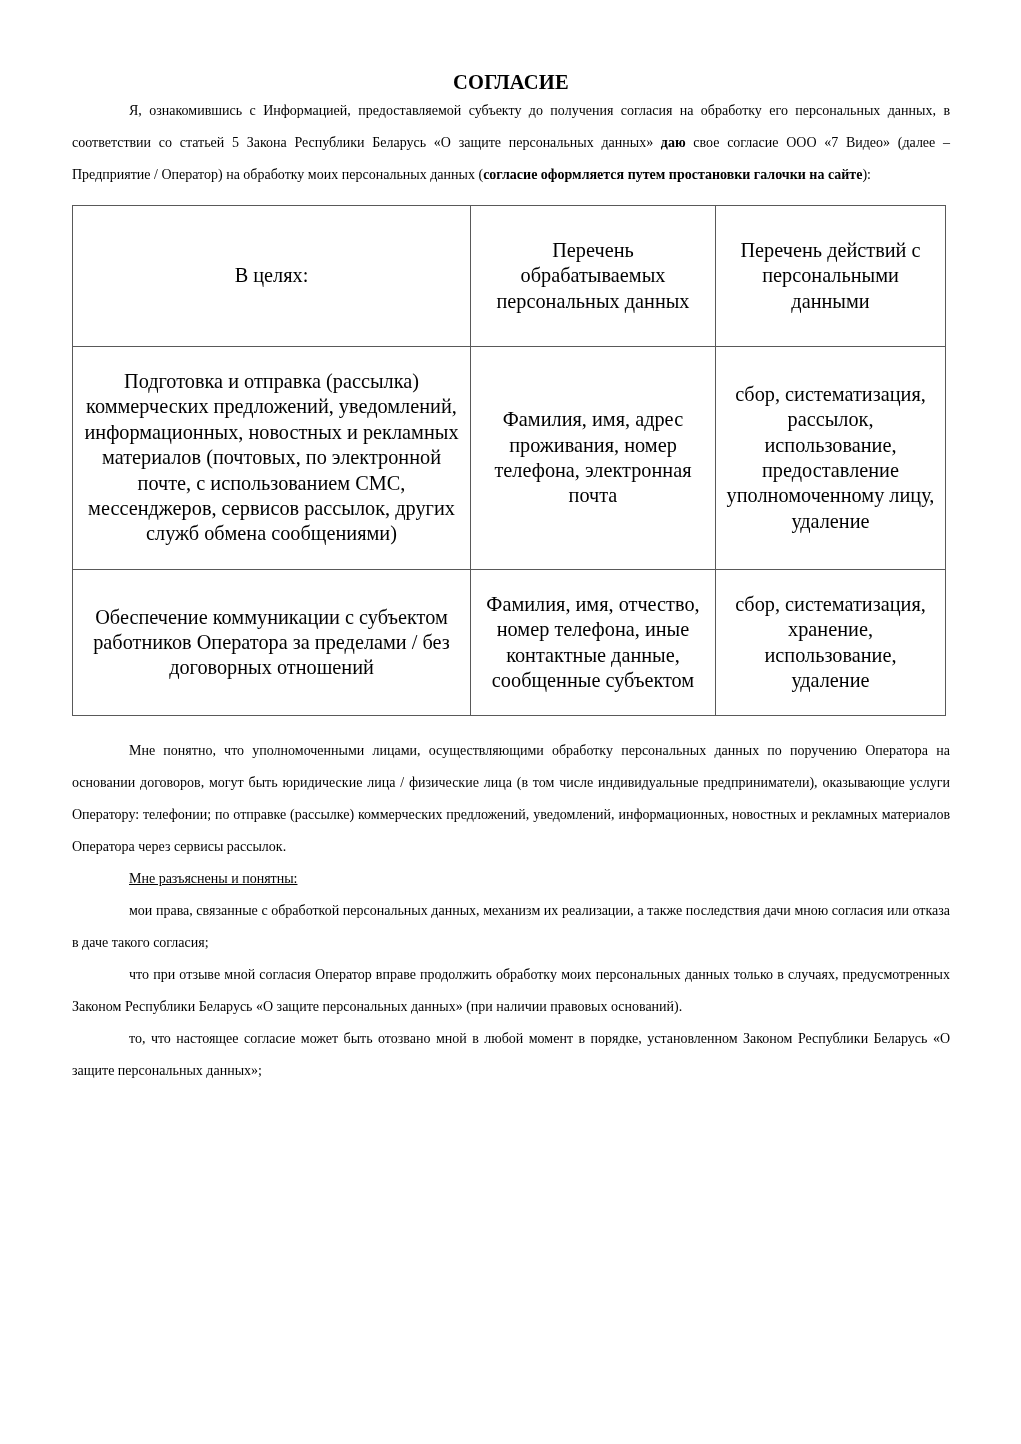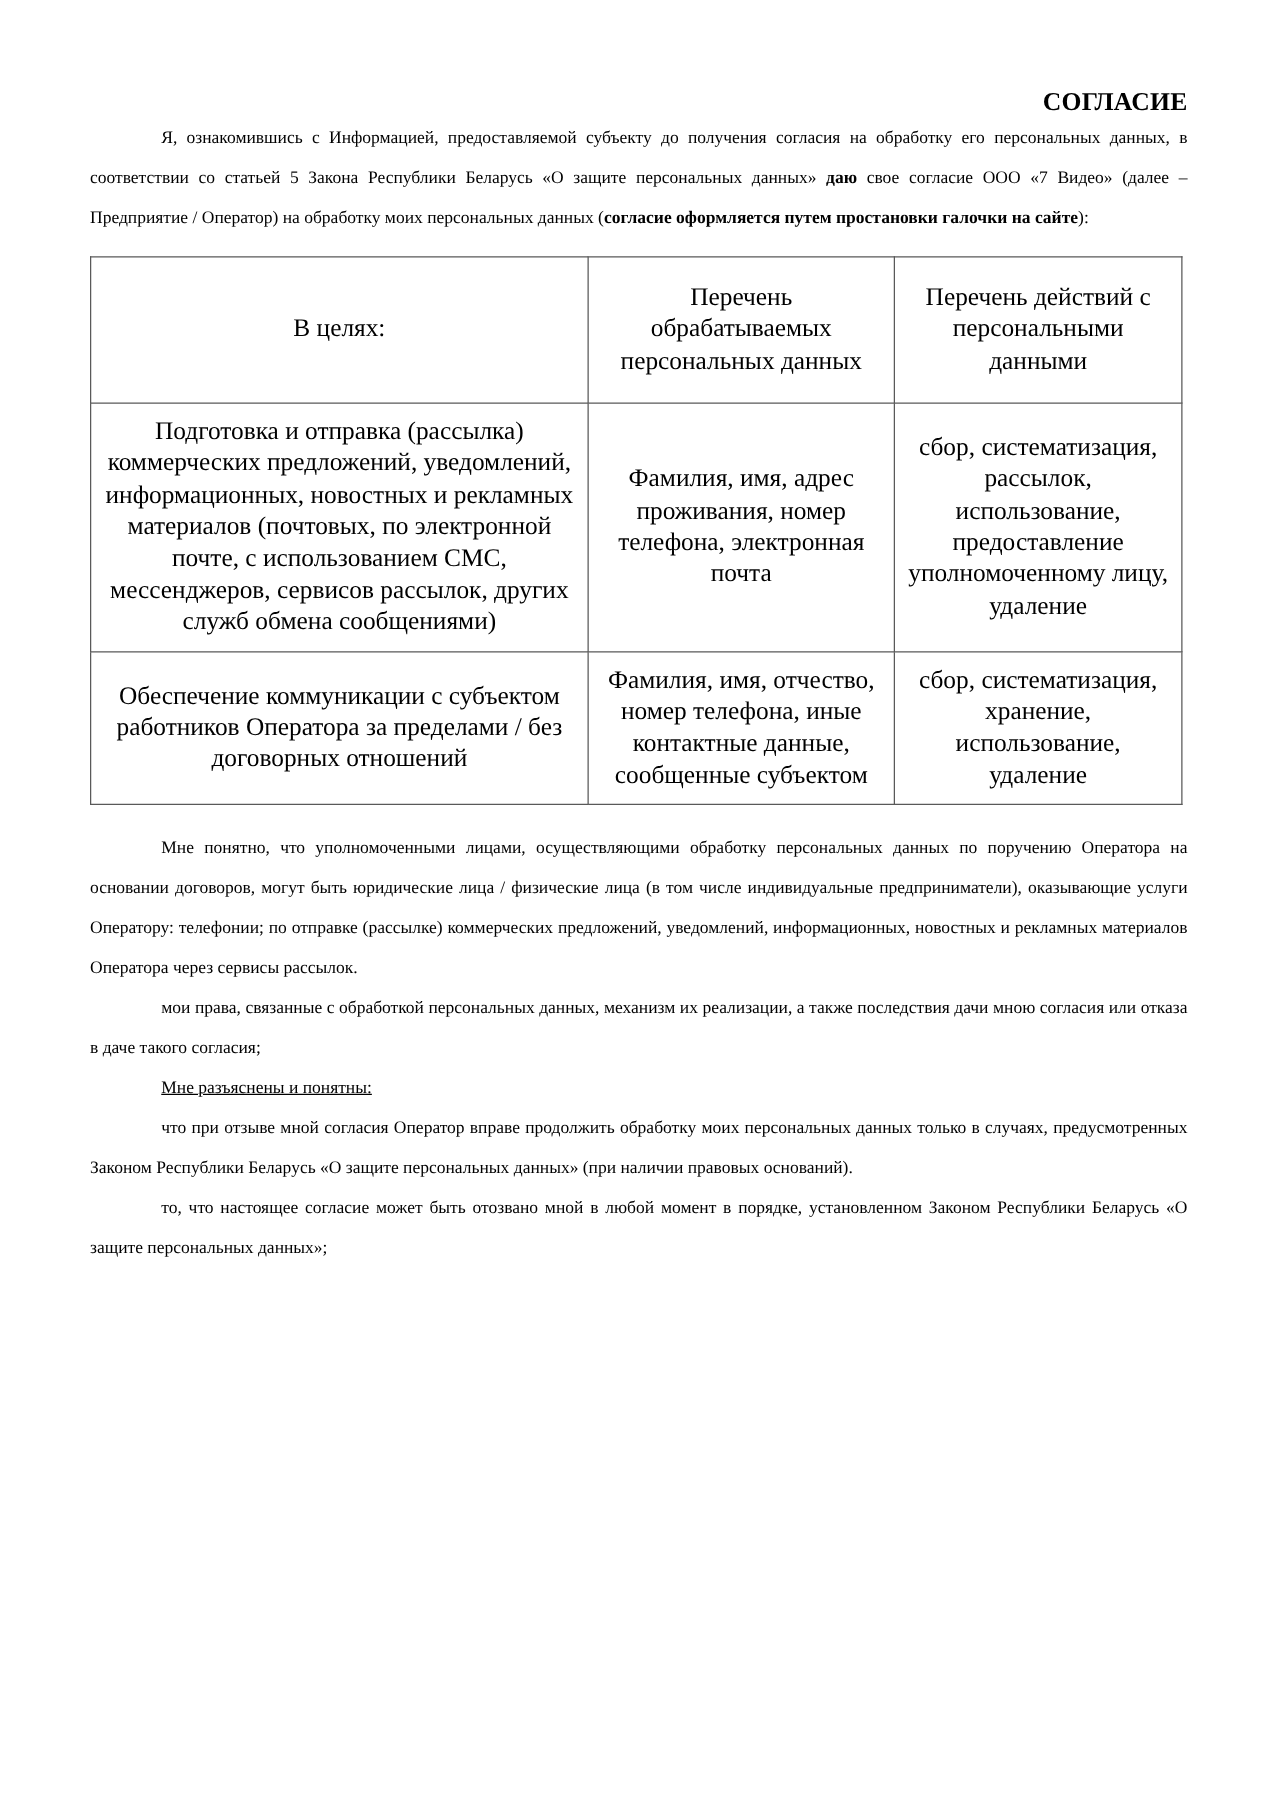--- a/index.html
+++ b/index.html
@@ -23,21 +23,21 @@
   }
   .content {
     position: absolute;
     left: 72px;
     top: 0;
     width: 878px;
   }
 
   
   .doc-title {
-    text-align: right;
+    text-align: center;
     font-weight: bold;
     font-size: 20.5px;
     line-height: 25px;
     letter-spacing: 0.2px;
     margin-top: 70px;
   }
   .doc-subtitle {
     text-align: center;
     font-weight: bold;
     font-size: 20.5px;
@@ -78,21 +78,21 @@
     width: 873px;
     margin-top: 14px;
     table-layout: fixed;
   }
   table.consent-table td {
     border: 1.4px solid #595959;
     text-align: center;
     vertical-align: middle;
     font-size: 20.3px;
     line-height: 25.4px;
-    padding: 10px 7px;
+    padding: 22px 7px;
   }
   col.c1 { width: 398px; }
   col.c2 { width: 245px; }
   col.c3 { width: 230px; }
 
   tr.hdr-row td { height: 96px; }
   tr.r1 td { height: 100px; }
   tr.r2 td { height: 162px; }
   tr.r3 td { height: 86px; }
 </style>
@@ -127,20 +127,20 @@
         <tr class="r3">
           <td>Обеспечение коммуникации с субъектом работников Оператора за пределами / без договорных отношений</td>
           <td>Фамилия, имя, отчество, номер телефона, иные контактные данные, сообщенные субъектом</td>
           <td>сбор, систематизация, хранение, использование, удаление</td>
         </tr>
       </tbody>
     </table>
 
     <div class="body-block">
       <p class="para">Мне понятно, что уполномоченными лицами, осуществляющими обработку персональных данных по поручению Оператора на основании договоров, могут быть юридические лица / физические лица (в том числе индивидуальные предприниматели), оказывающие услуги Оператору: телефонии; по отправке (рассылке) коммерческих предложений, уведомлений, информационных, новостных и рекламных материалов Оператора через сервисы рассылок.</p>
+      <p class="para"><span class="u">Мне разъяснены и понятны:</span></p>
       <p class="para">мои права, связанные с обработкой персональных данных, механизм их реализации, а также последствия дачи мною согласия или отказа в даче такого согласия;</p>
-      <p class="para"><span class="u">Мне разъяснены и понятны:</span></p>
       <p class="para">что при отзыве мной согласия Оператор вправе продолжить обработку моих персональных данных только в случаях, предусмотренных Законом Республики Беларусь «О защите персональных данных» (при наличии правовых оснований).</p>
       <p class="para">то, что настоящее согласие может быть отозвано мной в любой момент в порядке, установленном Законом Республики Беларусь «О защите персональных данных»;</p>
     </div>
 
   </div>
 </div>
 
 </body></html>

